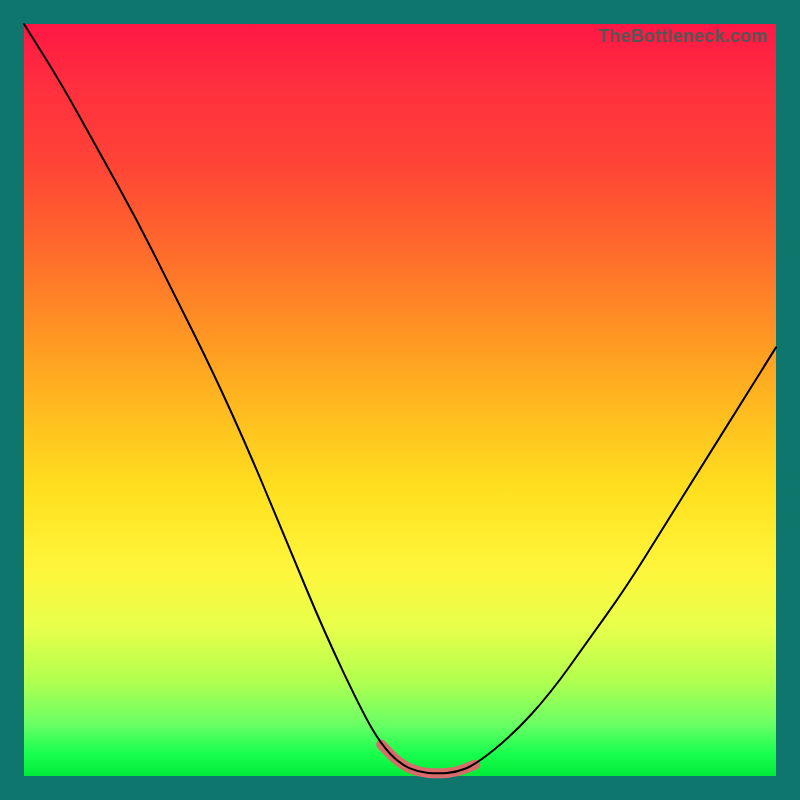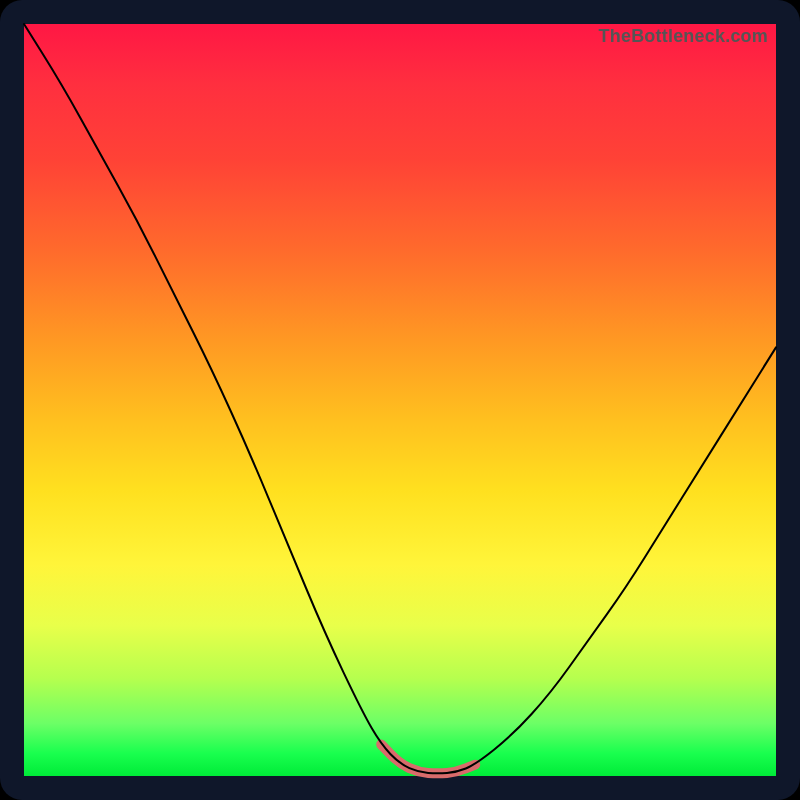--- a/index.html
+++ b/index.html
@@ -8,22 +8,21 @@
     width: 800px;
     height: 800px;
     background: #000;
     overflow: hidden;
     font-family: Arial, Helvetica, sans-serif;
   }
   .frame {
     position: relative;
     width: 800px;
     height: 800px;
-    background: #0f172a;
-    border-radius: 22px;
+    background: #0f766e;
   }
   .plot-area {
     position: absolute;
     left: 24px;
     top: 24px;
     width: 752px;
     height: 752px;
     
     background: linear-gradient(
       to bottom,

